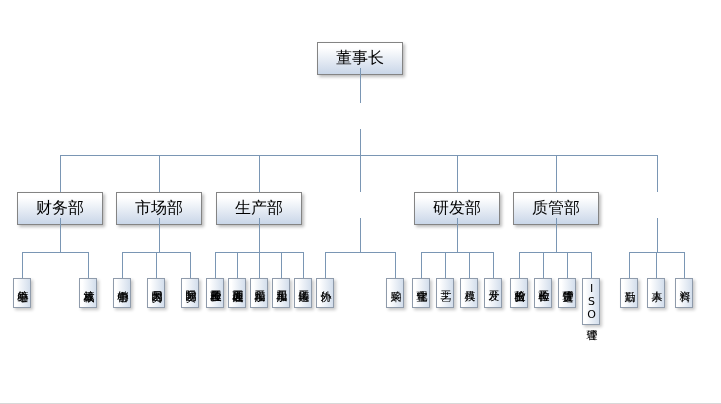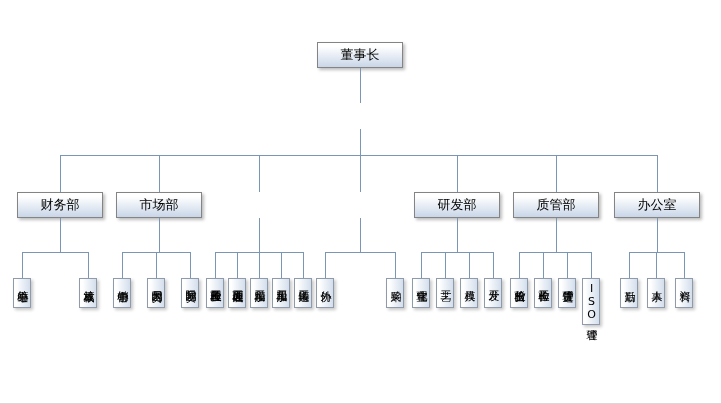--- a/index.html
+++ b/index.html
@@ -3,26 +3,26 @@
 <meta charset="utf-8">
 <style>
   * { margin:0; padding:0; box-sizing:border-box; }
   html,body { background:#ffffff; }
   body { font-family:"DejaVu Sans","Liberation Sans",sans-serif; }
   .chart {
     position:relative; width:721px; height:404px;
     background:#ffffff; overflow:hidden;
   }
   .box {
-    position:absolute; width:86px; height:26px;
+    position:absolute; width:86px; height:33px;
     border:1px solid #848484;
     background:linear-gradient(to bottom, #ffffff 15%, #c9d6e8 100%);
     box-shadow:2px 2px 3px #bdbdbd;
     display:flex; align-items:center; justify-content:center;
-    font-size:13px; color:#000000; white-space:nowrap;
+    font-size:16px; color:#000000; white-space:nowrap;
   }
   .leaf {
     position:absolute; width:18px; min-height:30px;
     border:1px solid #8f9bab;
     background:linear-gradient(to right, #ffffff 15%, #d3deec 100%);
     box-shadow:2px 2px 3px #c8c8c8;
     writing-mode:vertical-rl; text-orientation:upright;
     font-size:11px; line-height:16px; letter-spacing:0px;
     padding:3px 0; display:flex; align-items:center;
     color:#000000;
@@ -45,23 +45,23 @@
   <div class="vline" style="left:60px;top:155px;height:37px"></div>
   <div class="vline" style="left:159px;top:155px;height:37px"></div>
   <div class="vline" style="left:259px;top:155px;height:37px"></div>
   <div class="vline" style="left:360px;top:155px;height:37px"></div>
   <div class="vline" style="left:457px;top:155px;height:37px"></div>
   <div class="vline" style="left:556px;top:155px;height:37px"></div>
   <div class="vline" style="left:657px;top:155px;height:37px"></div>
 
   <div class="box" style="left:116px;top:192px">市场部</div>
   <div class="box" style="left:17px;top:192px">财务部</div>
+  <div class="box" style="left:216px;top:192px">生产部</div>
   <div class="box" style="left:513px;top:192px">质管部</div>
   <div class="box" style="left:414px;top:192px">研发部</div>
-  <div class="box" style="left:614px;top:192px">办公室</div>
 
   <div class="vline" style="left:60px;top:218px;height:34px"></div>
   <div class="vline" style="left:159px;top:218px;height:34px"></div>
   <div class="vline" style="left:259px;top:218px;height:34px"></div>
   <div class="vline" style="left:360px;top:218px;height:34px"></div>
   <div class="vline" style="left:457px;top:218px;height:34px"></div>
   <div class="vline" style="left:556px;top:218px;height:34px"></div>
   <div class="vline" style="left:657px;top:218px;height:34px"></div>
 
   <div class="hline" style="left:22px;top:252px;width:66px"></div>

